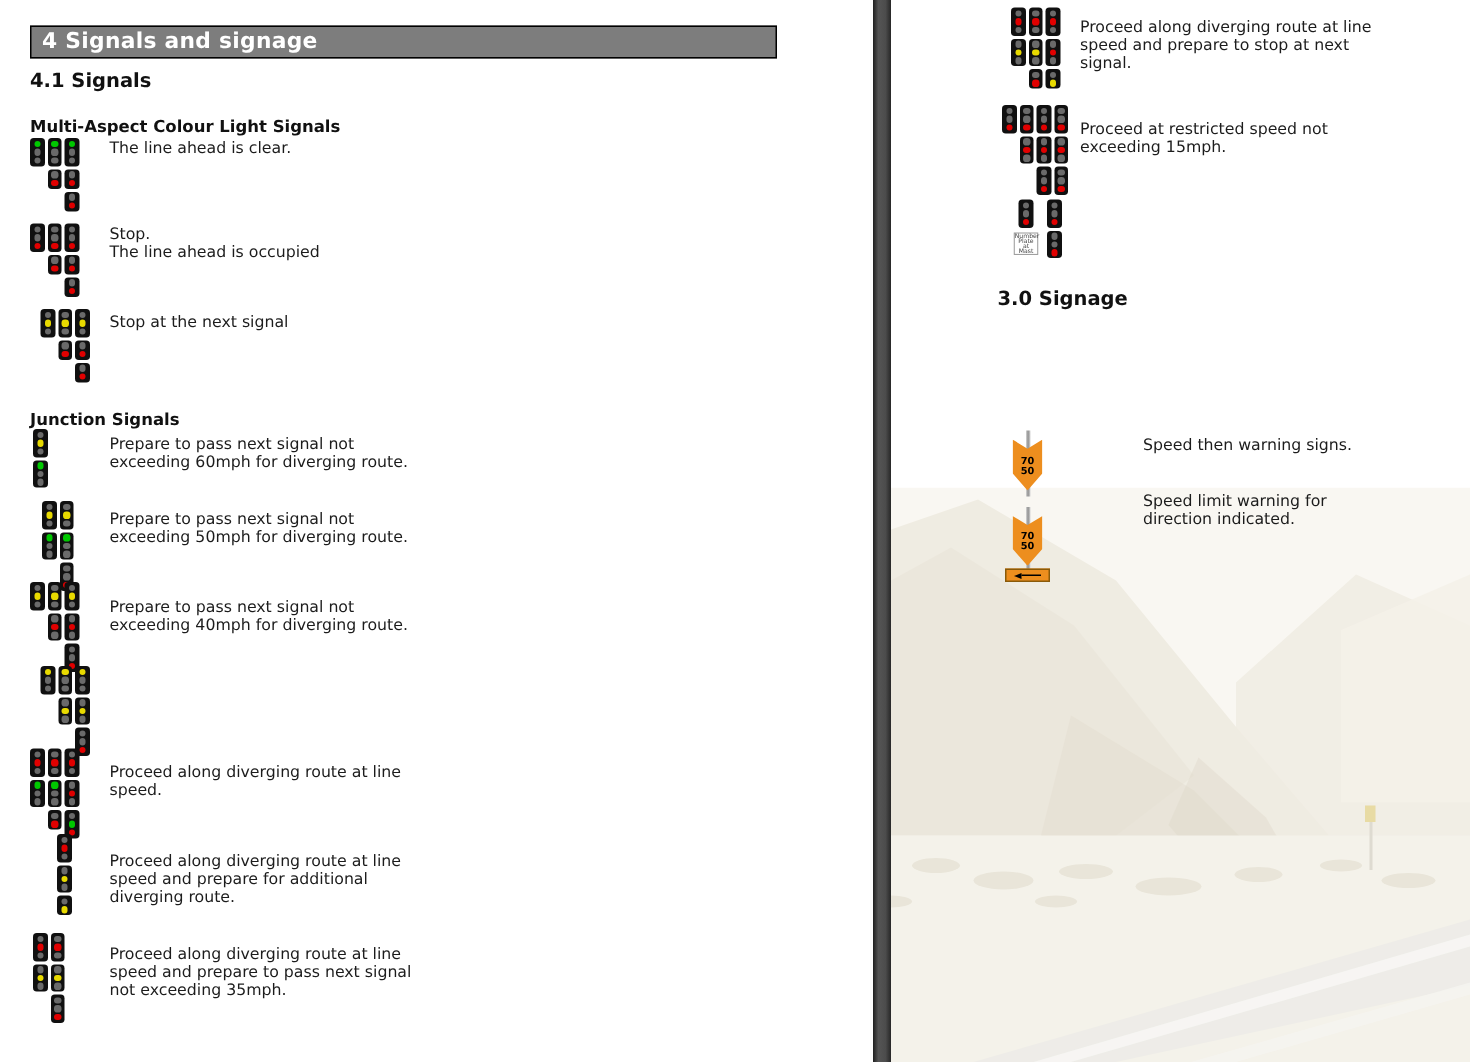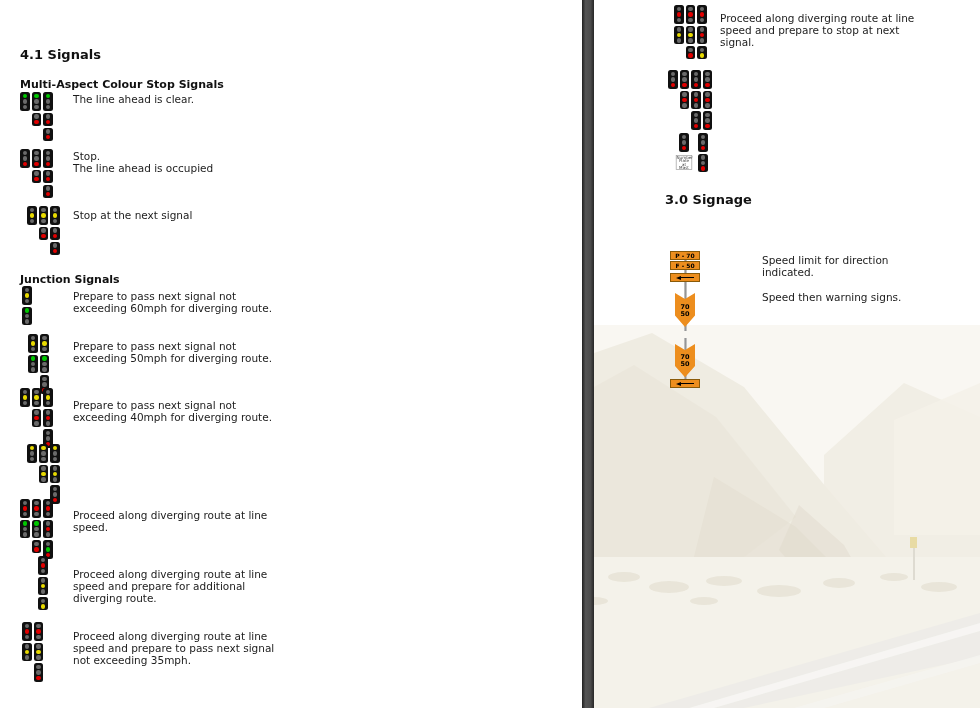--- a/index.html
+++ b/index.html
@@ -74,24 +74,27 @@
     display:flex;flex-direction:column;align-items:center;justify-content:center;
     color:#000;font-size:6.5px;font-weight:bold;line-height:7px;padding-top:1px;box-sizing:border-box;
   }
   #landscape{position:absolute;left:0;top:325px;width:386px;height:383px;opacity:.6;}
 </style>
 </head>
 <body>
 
 <div class="page" id="page-left">
 
+  <div class="header-bar">
+    <span>4 Signals and signage</span>
+  </div>
 
   <div class="h-sec" style="left:20px;top:47px">4.1 Signals</div>
 
-  <div class="h-sub" style="left:20px;top:78px">Multi-Aspect Colour Stop Signals</div>
+  <div class="h-sub" style="left:20px;top:78px">Multi-Aspect Colour Light Signals</div>
 
   <div class="row row-l" style="top:149px">
     <div class="sig-wrap">
         <div class="sig">
           <div class="sig-col">
             <div class="head" style="background: rgb(16, 16, 16);">
               <span class="lamp" style="background: rgb(106, 106, 106);"></span>
               <span class="lamp" style="background: rgb(106, 106, 106);"></span>
               <span class="lamp" style="background: rgb(225, 0, 0);"></span>
             </div>
@@ -616,20 +619,22 @@
               <span class="lamp" style="background: rgb(106, 106, 106);"></span>
             </div>
             <div class="head" style="background: rgb(16, 16, 16);">
               <span class="lamp" style="background: rgb(106, 106, 106);"></span>
               <span class="lamp" style="background: rgb(106, 106, 106);"></span>
               <span class="lamp" style="background: rgb(225, 0, 0);"></span>
             </div>
           </div>
         </div>
       </div>
+    <div class="lbl" style="padding-top:10px">Proceed at restricted speed not
+exceeding 15mph.</div>
   </div>
 
   <div class="row row-r" style="top:133px">
     <div class="sig-wrap sig-wrap-r" style="padding-left:10px">
         <div class="sig">
           <div class="sig-col">
             <div class="head" style="background: rgb(16, 16, 16);">
               <span class="lamp" style="background: rgb(106, 106, 106);"></span>
               <span class="lamp" style="background: rgb(106, 106, 106);"></span>
               <span class="lamp" style="background: rgb(225, 0, 0);"></span>
@@ -650,35 +655,20 @@
               <span class="lamp" style="background: rgb(225, 0, 0);"></span>
             </div>
           </div>
         </div>
       </div>
   </div>
 
   <div class="h-sec" style="left:71px;top:192px">3.0 Signage</div>
 
 
-  <div class="row" style="left:71px;top:251px;width:300px">
-    <div class="sign-wrap">
-        <div class="signpost" style="height: 40px;">
-          <div class="pole"></div>
-          <div class="plate">P - 70</div>
-          <div class="plate">F - 50</div>
-          <div class="arrow-plate">
-            <span class="arr-head"></span>
-            <span class="arr-shaft"></span>
-          </div>
-        </div>
-      </div>
-    <div class="lbl" style="padding-top:3px">Speed limit for direction
-indicated.</div>
-  </div>
 
   <div class="row" style="left:71px;top:287px;width:300px">
     <div class="sign-wrap">
         <div class="signpost" style="height: 44px;">
           <div class="pole"></div>
           <div class="chev" style="margin-top: 6px;">
             <span>70</span>
             <span>50</span>
           </div>
         </div>
@@ -693,15 +683,17 @@
           <div class="chev" style="margin-top: 6px;">
             <span>70</span>
             <span>50</span>
           </div>
           <div class="arrow-plate">
             <span class="arr-head"></span>
             <span class="arr-shaft"></span>
           </div>
         </div>
       </div>
+    <div class="lbl" style="padding-top:2px">Speed limit warning for
+direction indicated.</div>
   </div>
 
 </div>
 
 </body></html>

